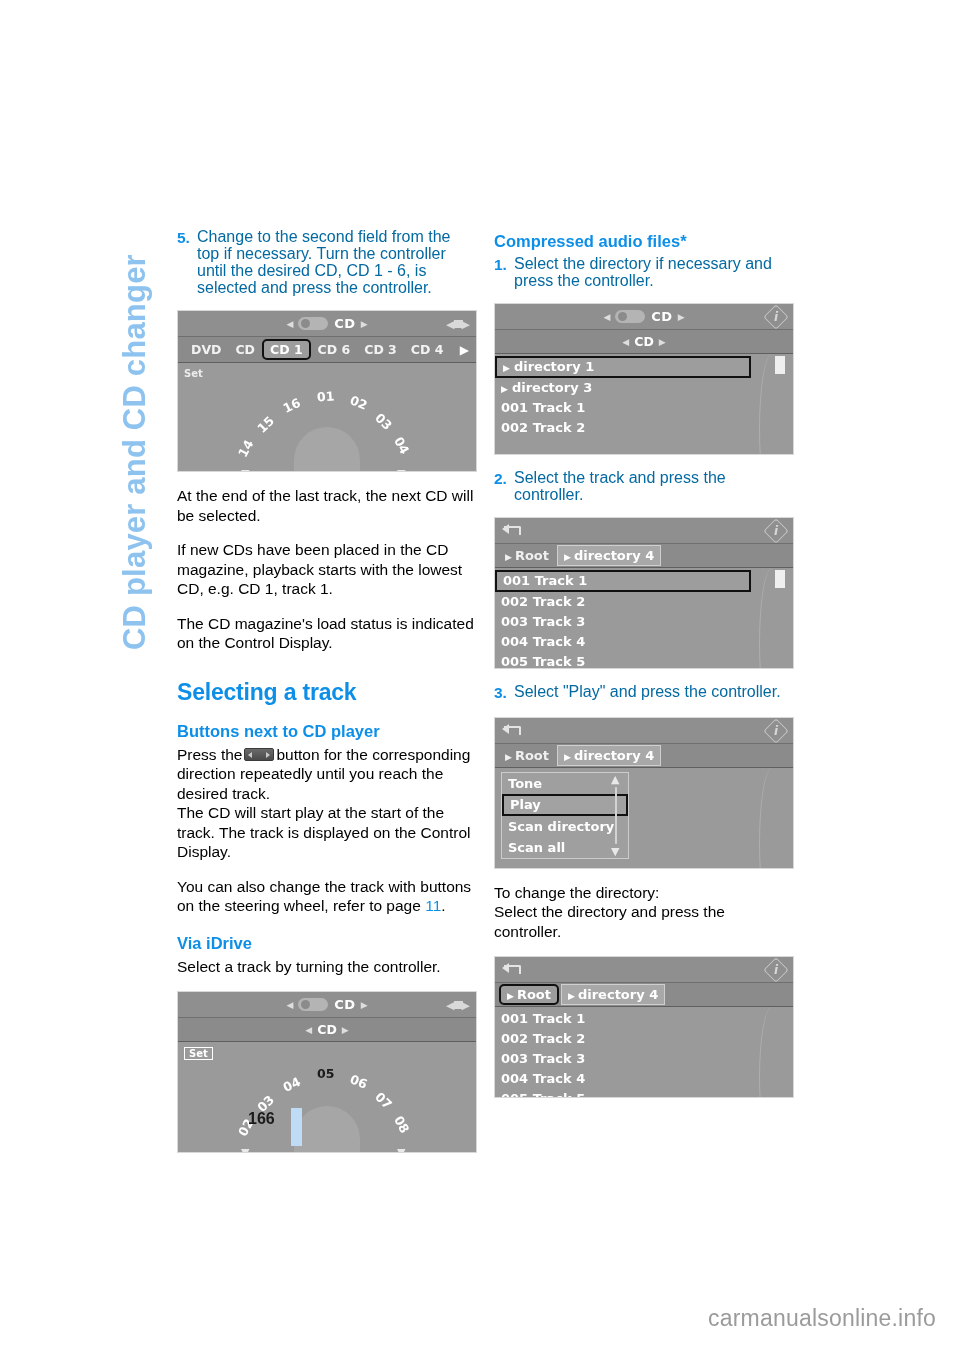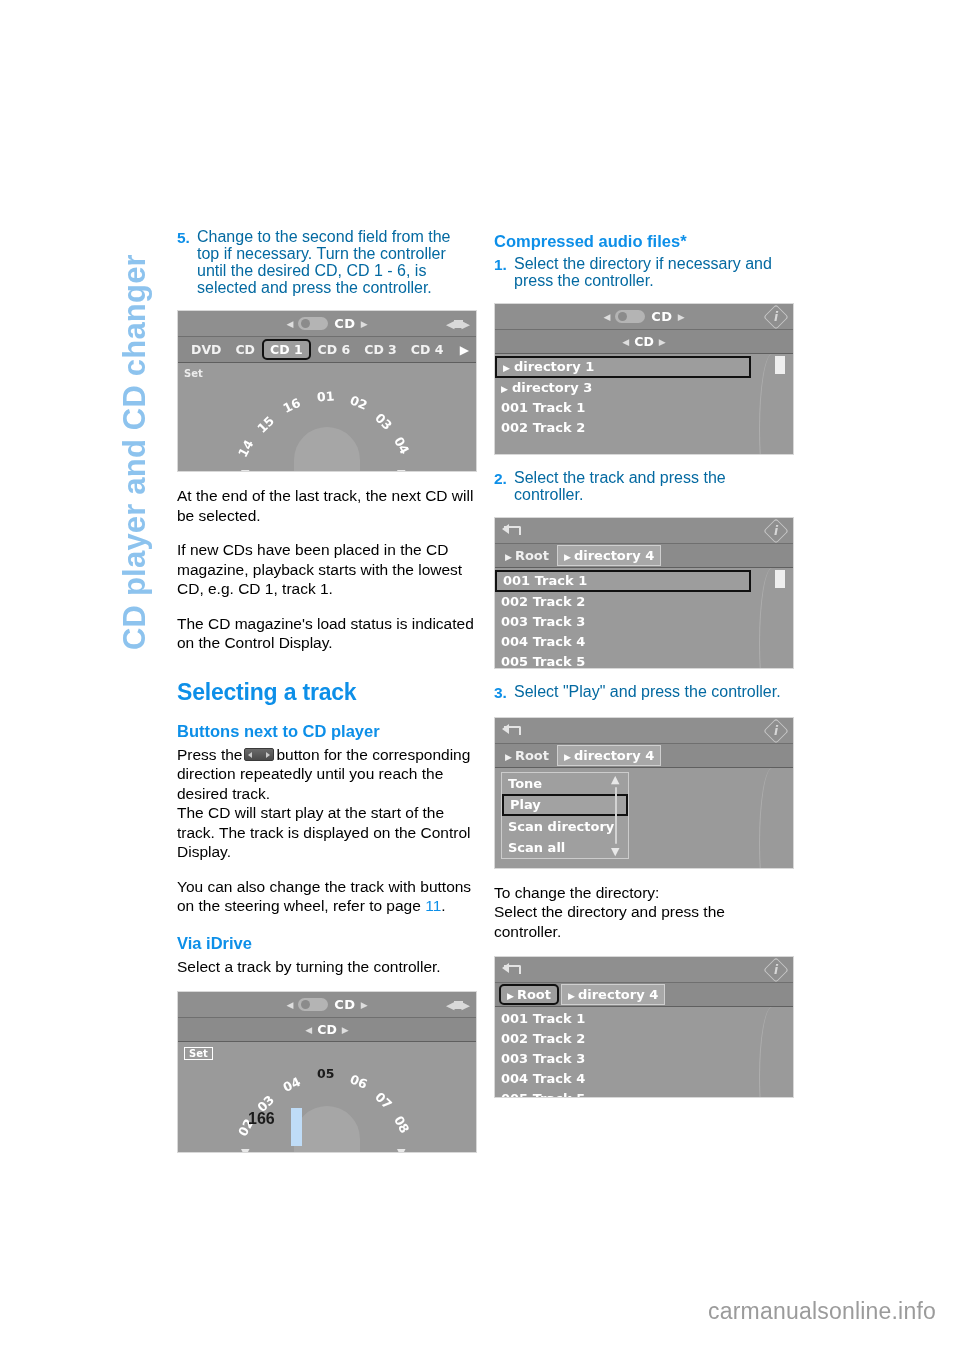--- a/index.html
+++ b/index.html
@@ -259,21 +259,21 @@
   
   .pagenum{
     position:absolute; left:248px; top:1110px;
     font-size:16px; font-weight:bold; color:#1b1b1b;
   }
   .pagebar{
     position:absolute; left:291px; top:1108px;
     width:11px; height:38px; background:#bfdcf7;
   }
   .watermark{
-    position:absolute; right:24px; bottom:33px;
+    position:absolute; right:24px; bottom:26px;
     font-size:23px; color:#9b9b9b; letter-spacing:.2px;
   }
 </style>
 </head>
 <body>
 
 <div class="page">
 
   <div class="side-title">CD player and CD changer</div>
 

